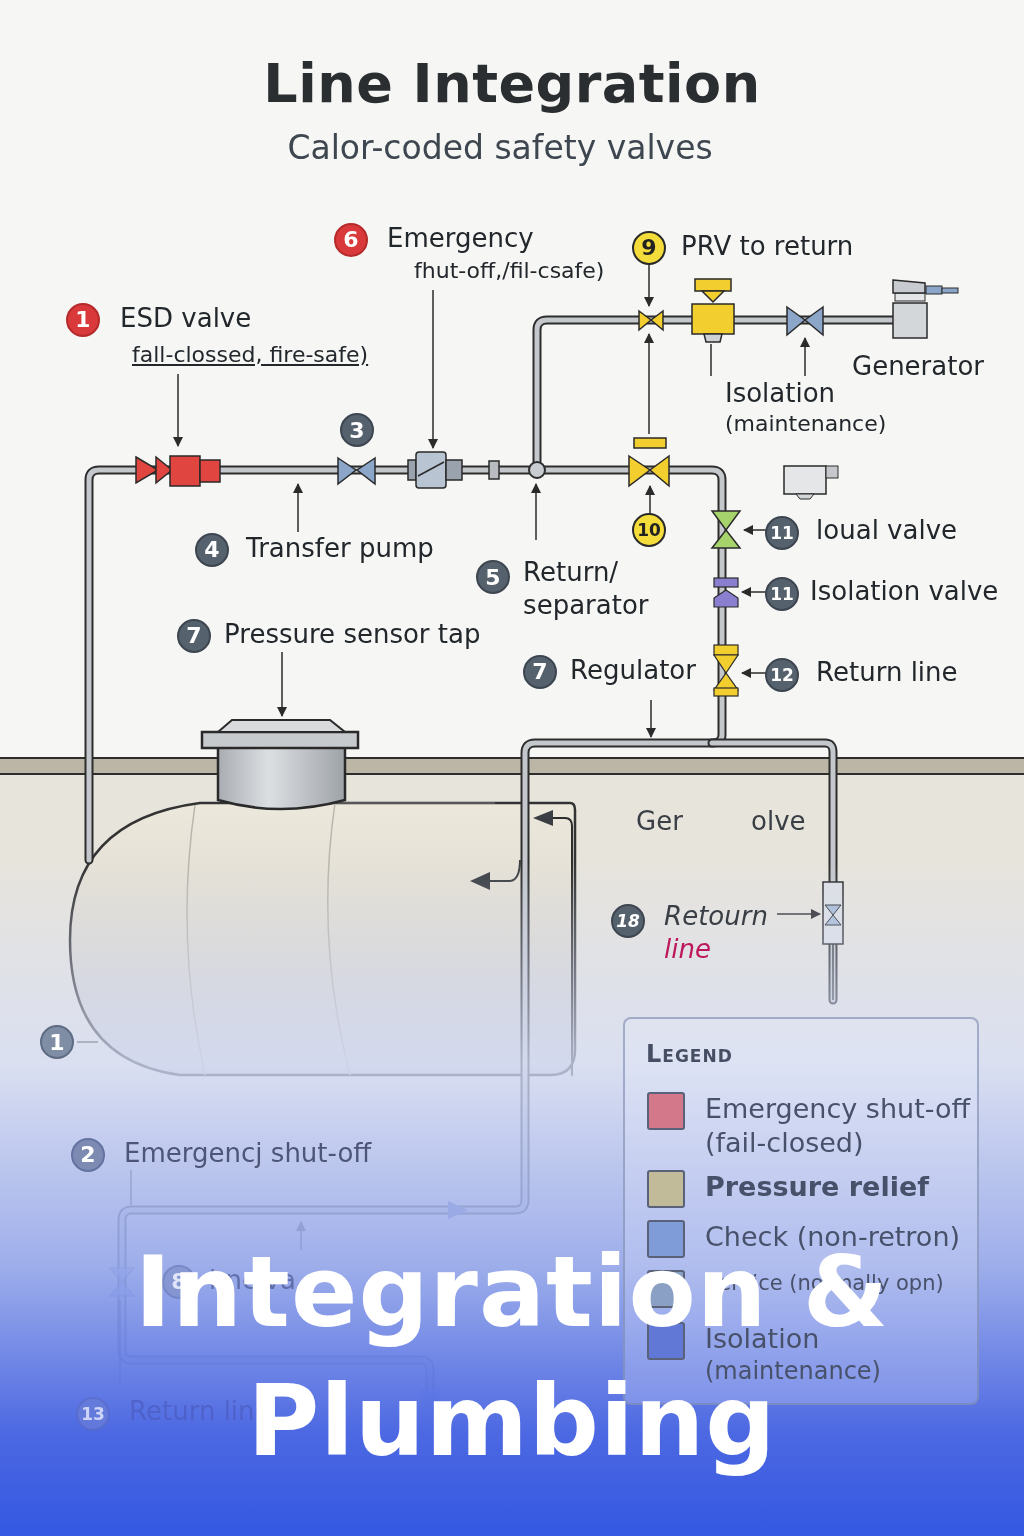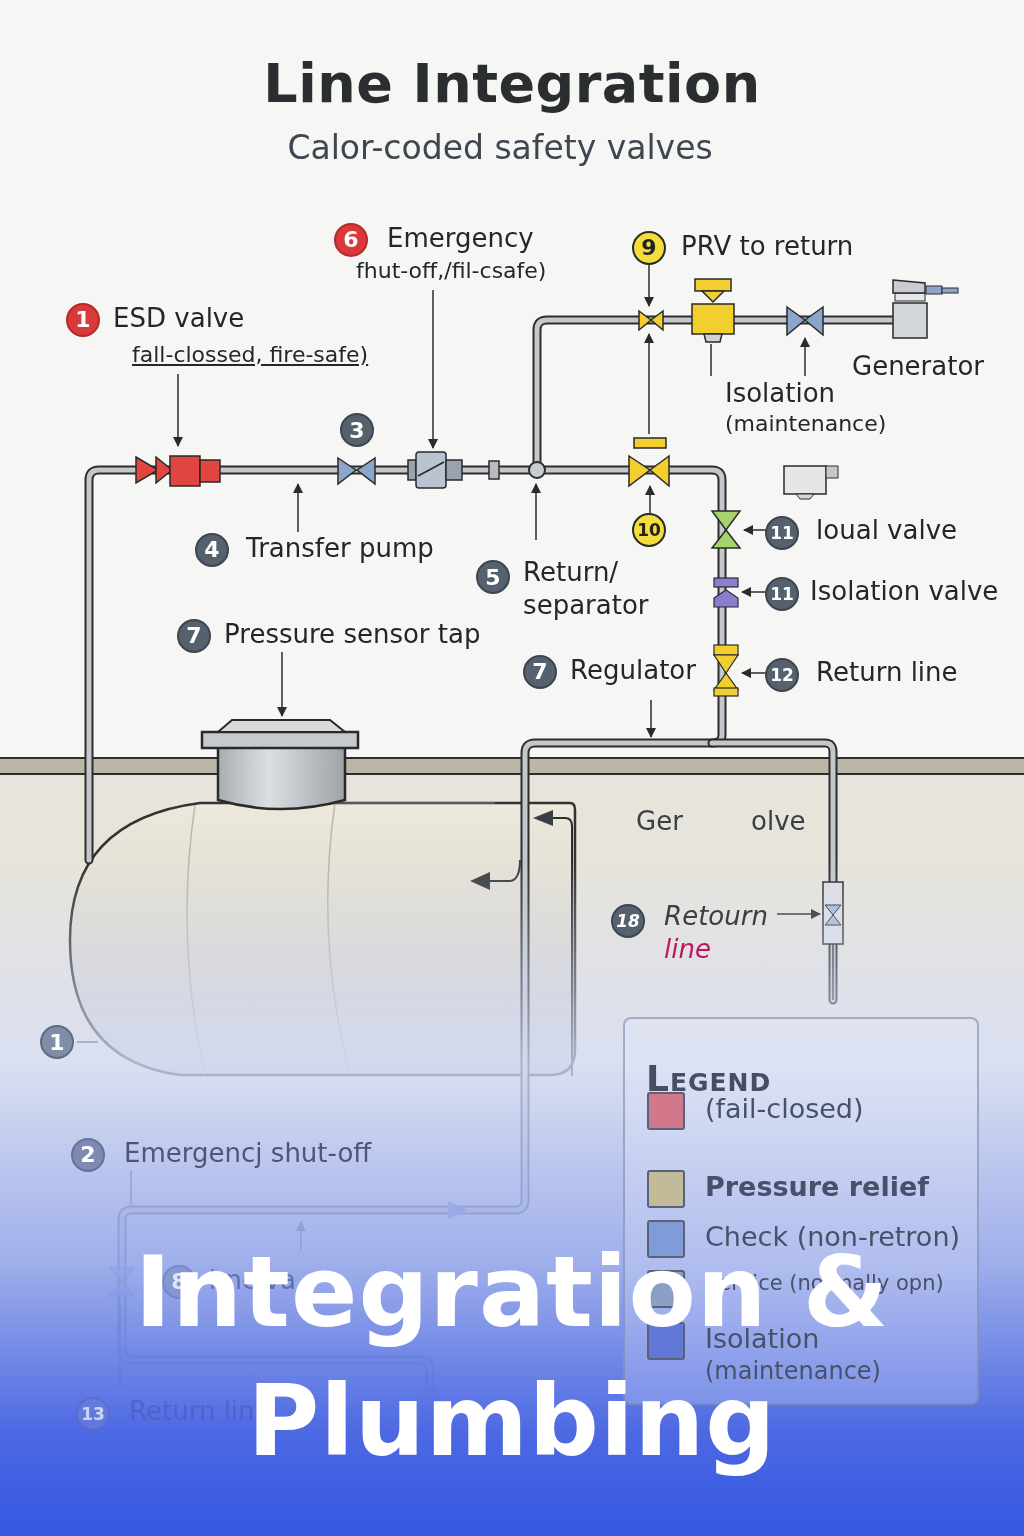--- a/index.html
+++ b/index.html
@@ -21,21 +21,21 @@
   }
   .badge.red { background: #d9393a; border-color: #b52a2b; }
   .badge.yellow { background: #f4dc3a; color: #222; border-color: #2a2a2a; }
   .badge.sm { font-size: 17px; }
   svg#diagram { position: absolute; left: 0; top: 0; }
   .ground { left: 0; top: 757px; width: 1024px; height: 779px; background: #e7e4dc; }
   .ground-top { left: 0; top: 757px; width: 1024px; height: 14px; background: #bcb6a6; border-top: 2px solid #2d2d2d; border-bottom: 2px solid #2d2d2d; }
   .fade { left: 0; top: 860px; width: 1024px; height: 676px;
     background: linear-gradient(to bottom, rgba(236,238,250,0) 0%, rgba(214,222,248,0.75) 30%, rgba(150,168,236,0.9) 60%, rgba(76,104,226,1) 85%, rgba(52,88,226,1) 100%); }
   .legend { left: 623px; top: 1017px; width: 356px; height: 388px; border: 2px solid rgba(120,135,170,0.6); border-radius: 8px; background: rgba(230,235,250,0.25); box-sizing: border-box; }
-  .legend-title { left: 646px; top: 1040px; font-size: 36px; font-weight: bold; color: #454e63; font-variant: small-caps; letter-spacing: 1px; margin-top: 18px; }
+  .legend-title { left: 646px; top: 1040px; font-size: 24px; font-weight: bold; color: #454e63; font-variant: small-caps; letter-spacing: 1px; }
   .sw { width: 38px; height: 38px; border: 2px solid #5a6279; border-radius: 3px; box-sizing: border-box; }
   .leg-text { font-size: 27px; color: #48516a; line-height: 1.25; }
   .overlay-title { left: 0; width: 1024px; top: 1228px; text-align: center; font-size: 98px; font-weight: bold; color: #ffffff; line-height: 1.32; letter-spacing: 1px; }
   .faded { opacity: 0.7; }
 </style>
 </head>
 <body>
 
 <div class="abs ground"></div>
 <div class="abs ground-top"></div>
@@ -205,28 +205,28 @@
   </g>
 </svg>
 
 <div class="abs fade"></div>
 
 <div class="abs title">Line Integration</div>
 <div class="abs subtitle">Calor-coded  safety valves</div>
 
 <div class="abs" style="left:66px;top:302px;">
   <span class="badge red">1</span>
-  <span class="lbl" style="margin-left:8px;">ESD valve</span>
+  <span class="lbl" style="margin-left:15px;">ESD valve</span>
   <div class="lbl sm" style="margin-left:66px;margin-top:4px;text-decoration:underline;">fall-clossed, fire-safe)</div>
 </div>
 
 <div class="abs" style="left:334px;top:222px;">
   <span class="badge red">6</span>
   <span class="lbl" style="margin-left:14px;">Emergency</span>
-  <div class="lbl sm" style="margin-left:22px;margin-top:0px;">fhut-off,/fil-csafe)</div>
+  <div class="lbl sm" style="margin-left:80px;margin-top:0px;">fhut-off,/fil-csafe)</div>
 </div>
 
 <div class="abs" style="left:632px;top:230px;">
   <span class="badge yellow">9</span>
   <span class="lbl" style="margin-left:10px;">PRV to return</span>
 </div>
 
 <div class="abs lbl" style="left:852px;top:350px;">Generator</div>
 
 <div class="abs" style="left:725px;top:377px;">
@@ -309,20 +309,21 @@
   <span class="badge sm" style="background:#6a7ed8;border-color:#5a6cc6;">13</span>
   <span class="lbl" style="margin-left:14px;color:#4c5cc0;">Return line</span>
 </div>
 
 <div class="abs legend"></div>
 <div class="abs legend-title">Legend</div>
 
 <div class="abs" style="left:647px;top:1092px;display:flex;">
   <div class="sw" style="background:#d2788a;"></div>
   <div style="margin-left:20px;">
+    <div class="leg-text">Emergency shut-off</div>
     <div class="leg-text">(fail-closed)</div>
   </div>
 </div>
 <div class="abs" style="left:647px;top:1170px;display:flex;font-weight:bold;">
   <div class="sw" style="background:#c2bb9a;"></div>
   <div style="margin-left:20px;">
       <div class="leg-text">Pressure relief</div>
     </div>
 </div>
 <div class="abs" style="left:647px;top:1220px;display:flex;">

